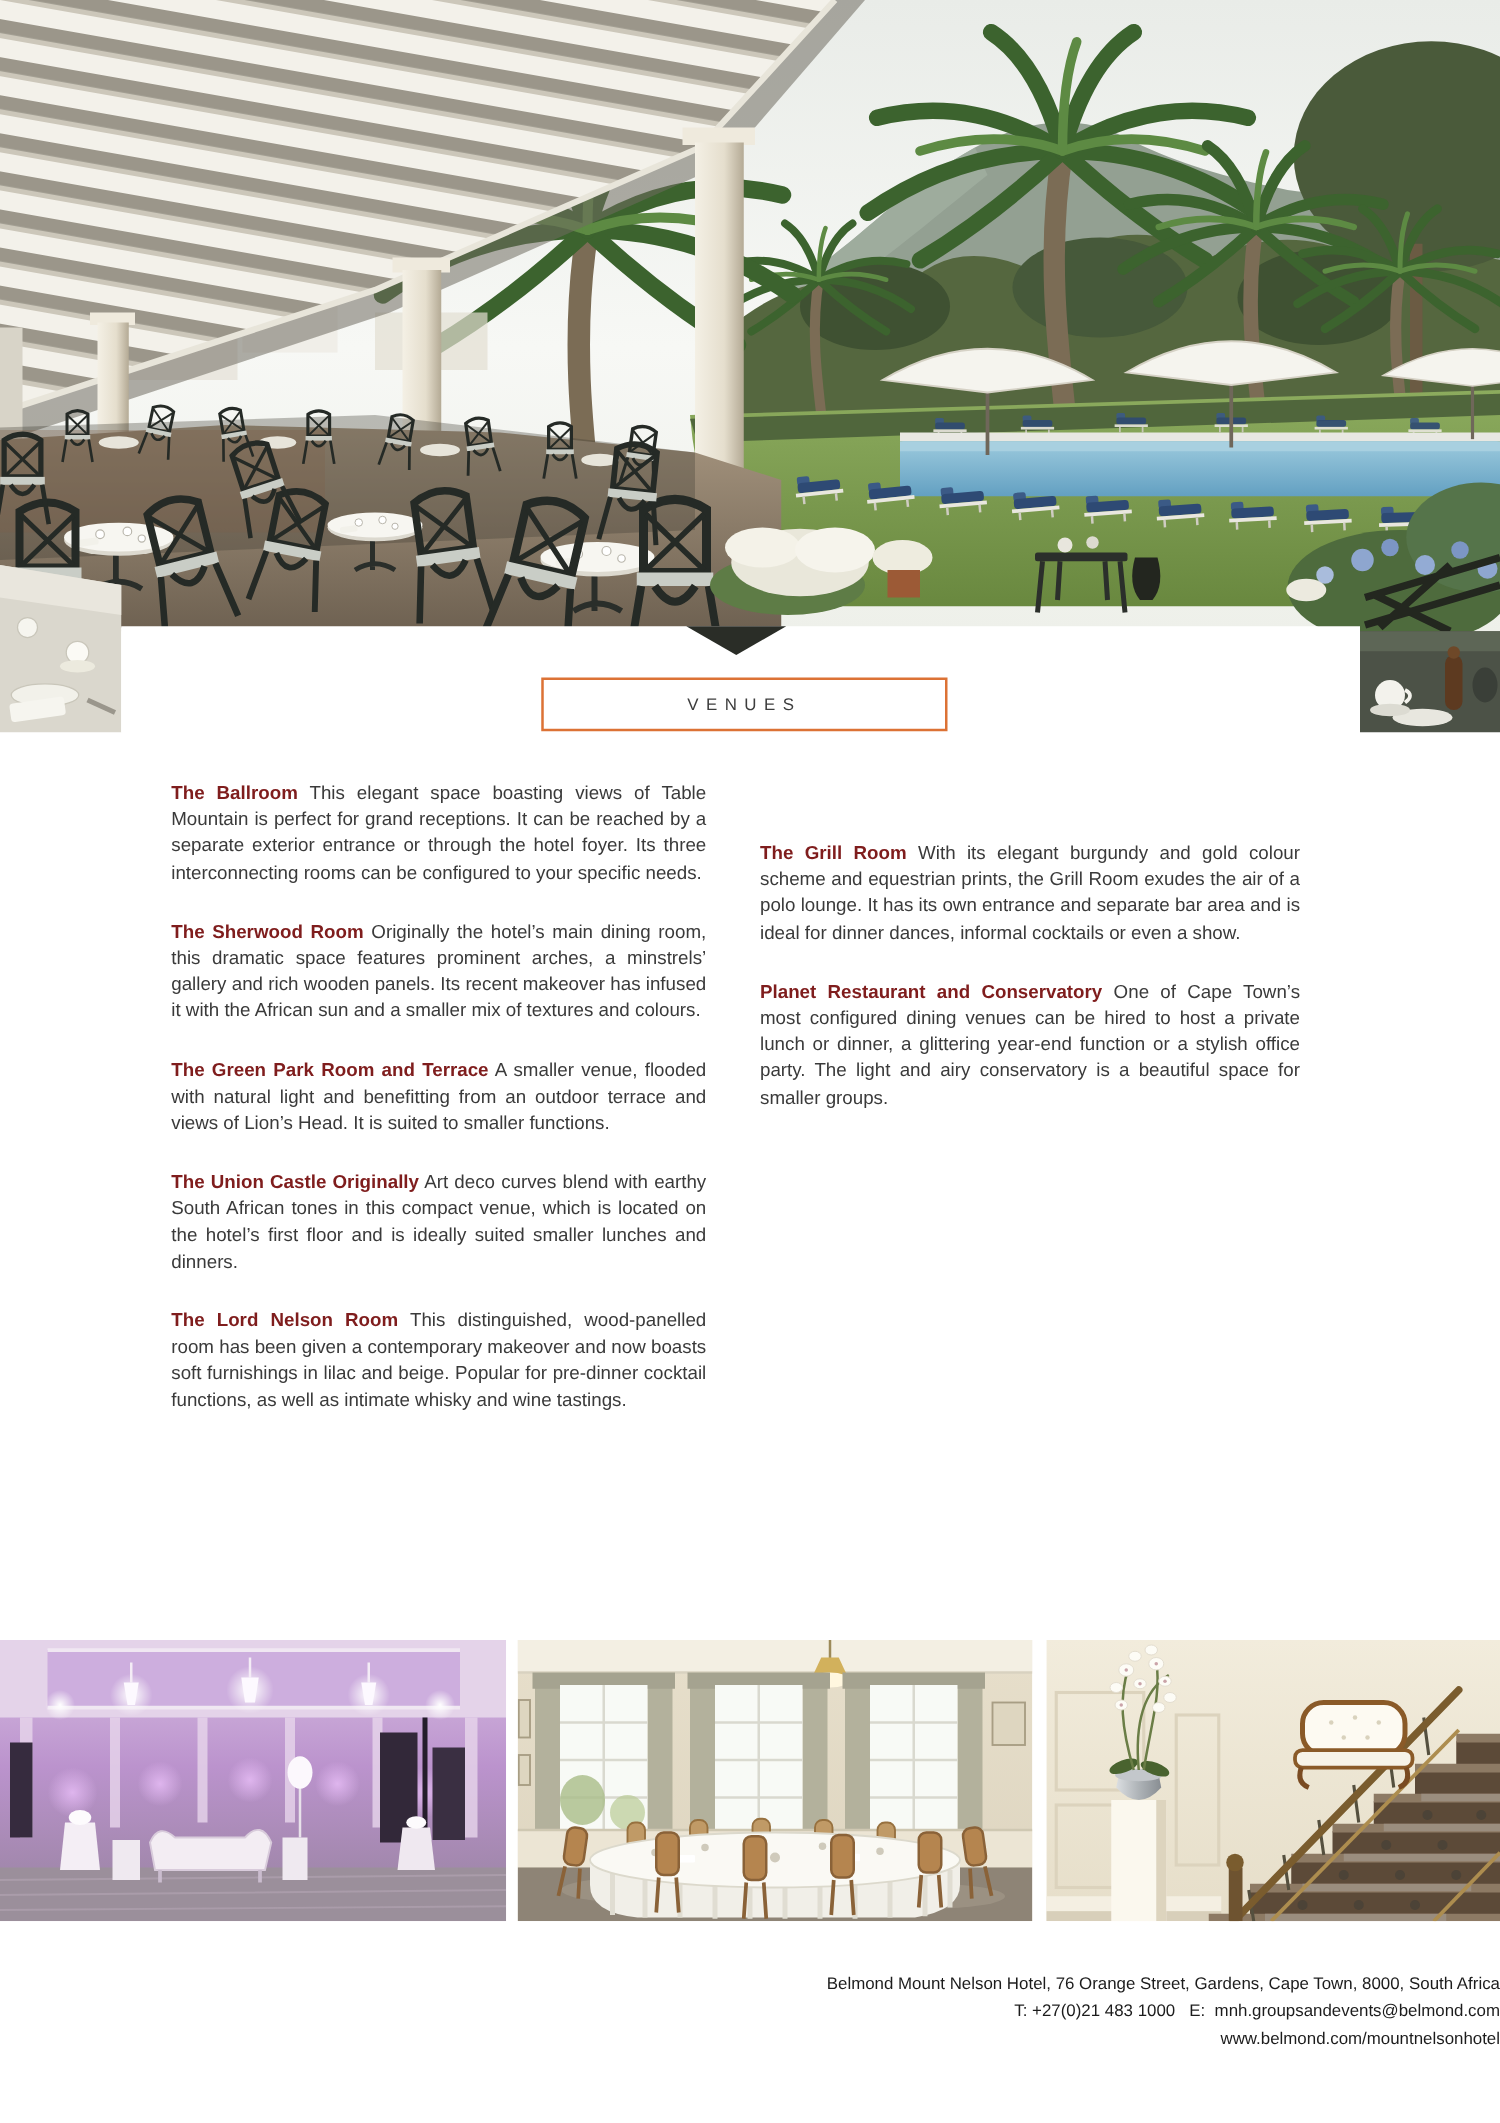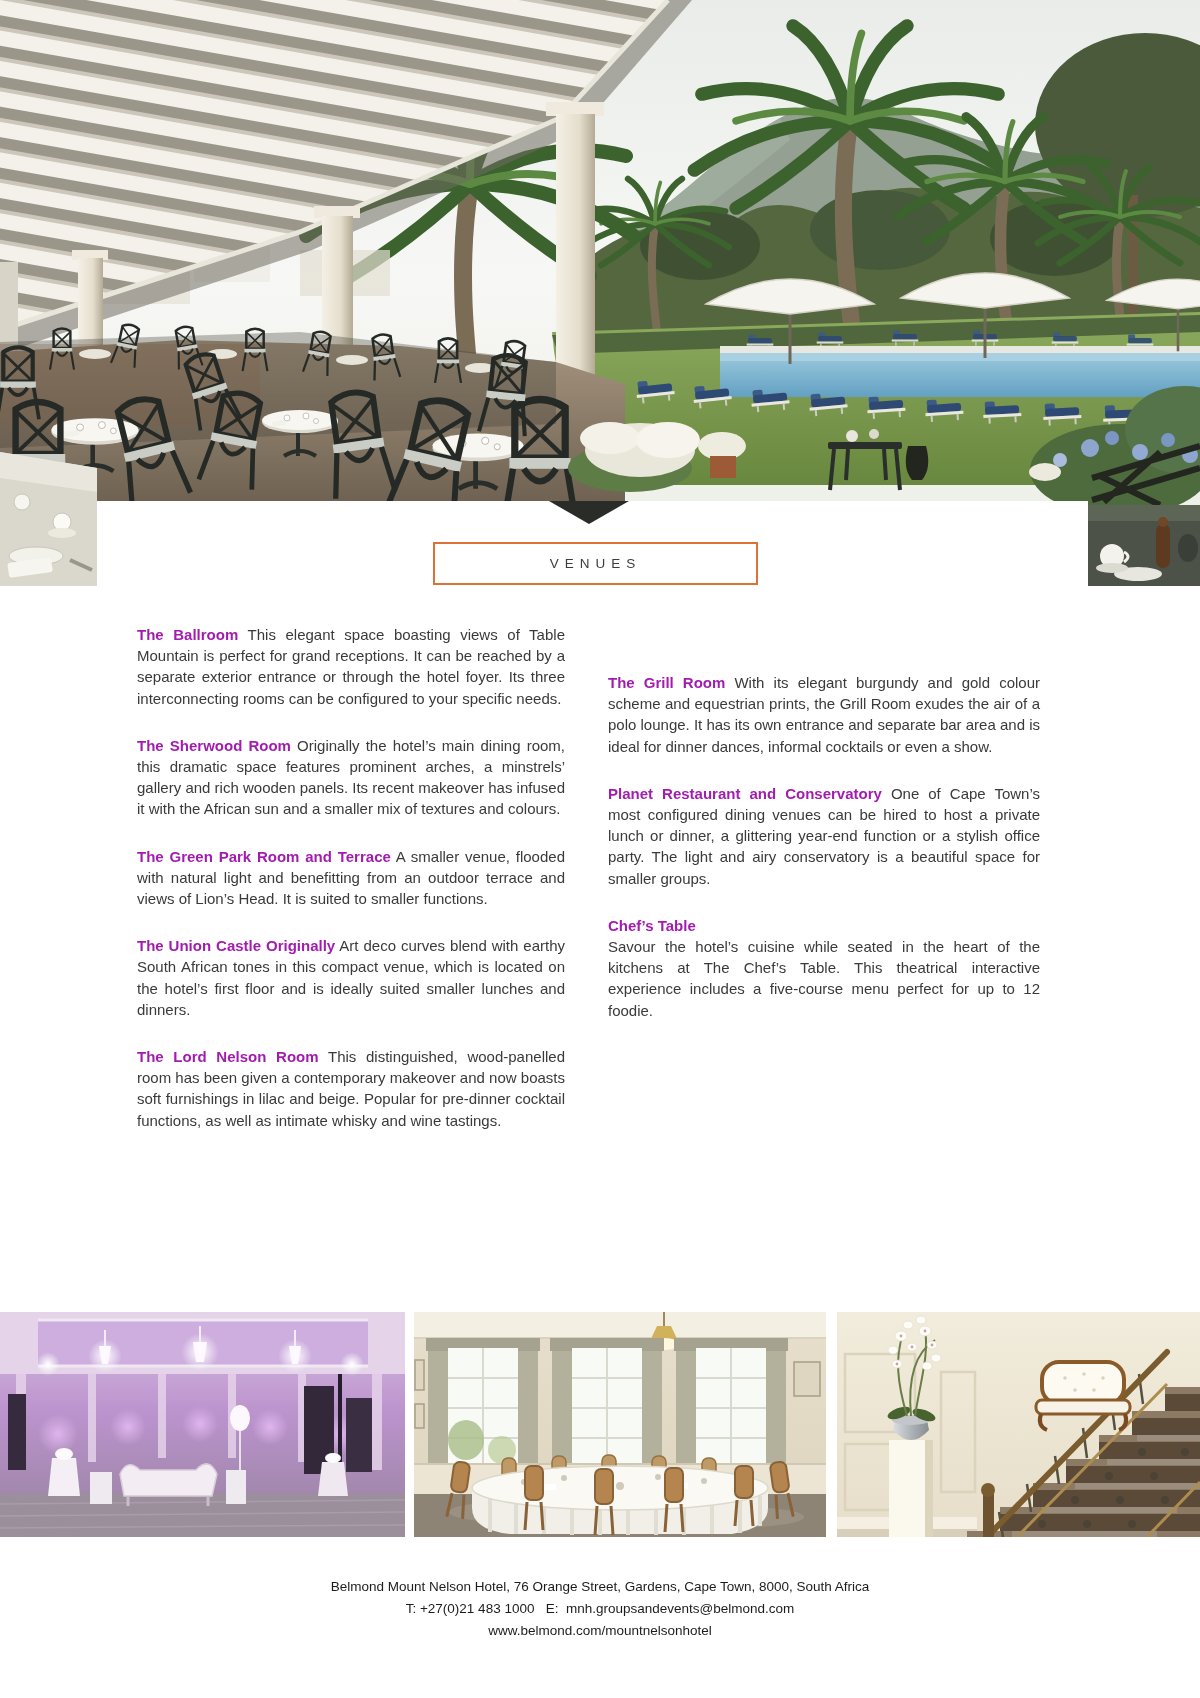--- a/index.html
+++ b/index.html
@@ -9,28 +9,28 @@
   .hero svg{display:block;}
   .venues-box{position:absolute;left:433px;top:542px;width:325px;height:43px;
         background:#fff;border:2px solid #DC7235;box-sizing:border-box;
         display:flex;align-items:center;justify-content:center;}
   .venues-box span{font-size:13.5px;letter-spacing:6px;color:#3d3d3d;font-weight:400;}
   .col{position:absolute;top:624px;font-size:15px;line-height:21.2px;color:#3a3a3a;
         text-align:justify;}
   .col-left{left:137px;width:428px;}
   .col-right{left:608px;width:432px;margin-top:48px;}
   .para{margin:0 0 26px 0;}
-  .para b{color:#a21caf;font-weight:700;}
+  .para b{color:#7f1d1d;font-weight:700;}
   .para b.block{display:block;text-align:left;}
   .gallery-photo{position:absolute;top:1312px;height:225px;overflow:hidden;}
   .photo-1{left:0;width:405px;}
   .photo-2{left:414px;width:412px;}
   .photo-3{left:837px;width:363px;}
   .gallery-photo svg{display:block;}
-  .footer{position:absolute;left:0;top:1576px;width:1200px;text-align:center;
+  .footer{position:absolute;left:0;top:1576px;width:1200px;text-align:right;
         color:#1c1c1c;font-size:13.5px;line-height:22px;}
   .footer .pre{white-space:pre-wrap;}
 </style>
 </head>
 <body>
 
 <div class="page">
 
   <div class="hero" aria-label="Hotel terrace with striped awning, palm trees, swimming pool and gardens">
     <svg width="1200" height="586" viewBox="0 0 1200 586">
@@ -316,24 +316,20 @@
 
   <div class="col col-right">
     <p class="para">
       <b>The Grill Room</b>
       <span>With its elegant burgundy and gold colour scheme and equestrian prints, the Grill Room exudes the air of a polo lounge. It has its own entrance and separate bar area and is ideal for dinner dances, informal cocktails or even a show.</span>
     </p>
     <p class="para">
       <b>Planet Restaurant and Conservatory</b>
       <span>One of Cape Town’s most configured dining venues can be hired to host a private lunch or dinner, a glittering year-end function or a stylish office party. The light and airy conservatory is a beautiful space for smaller groups.</span>
     </p>
-    <p class="para">
-      <b class="block">Chef’s Table</b>
-      <span>Savour the hotel’s cuisine while seated in the heart of the kitchens at The Chef’s Table. This theatrical interactive experience includes a five-course menu perfect for up to 12 foodie.</span>
-    </p>
   </div>
 
   <div class="gallery-photo photo-1" aria-label="Ballroom lit in purple for an event">
     <svg width="405" height="225" viewBox="0 0 405 225">
       <defs>
         <linearGradient id="b-bg" x1="0" y1="0" x2="0" y2="1">
           <stop offset="0" stop-color="#d9bfe3"></stop>
             <stop offset="0.45" stop-color="#bb93cd"></stop>
             <stop offset="0.8" stop-color="#a388ae"></stop>
             <stop offset="1" stop-color="#8f8292"></stop>

